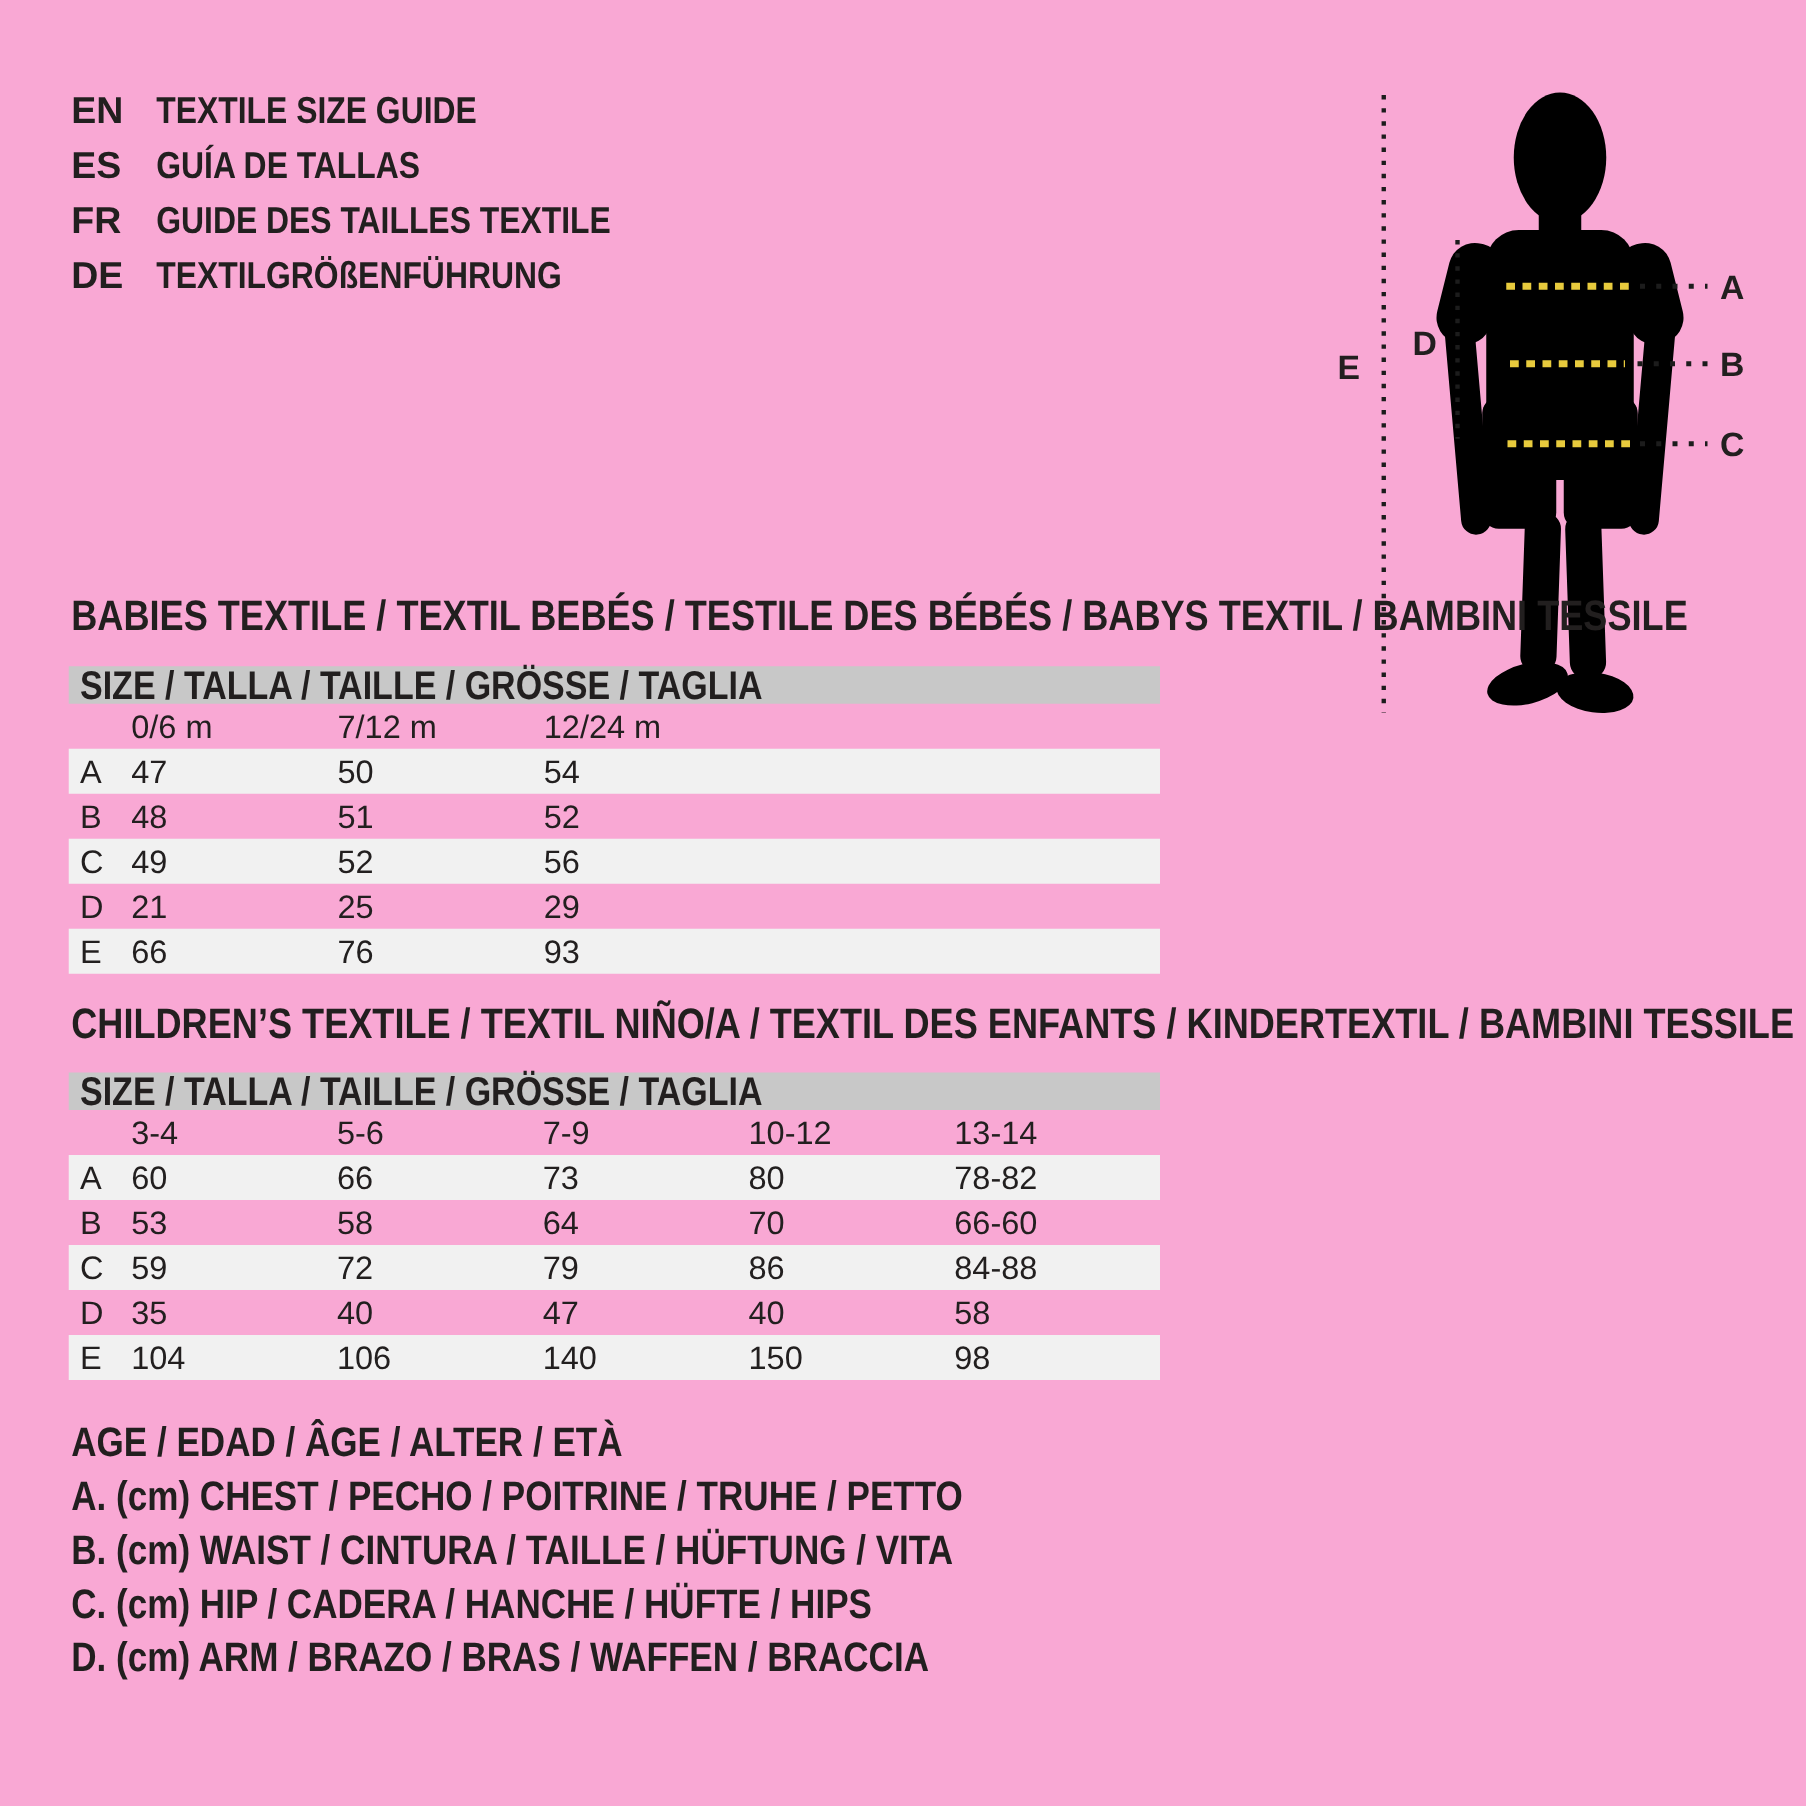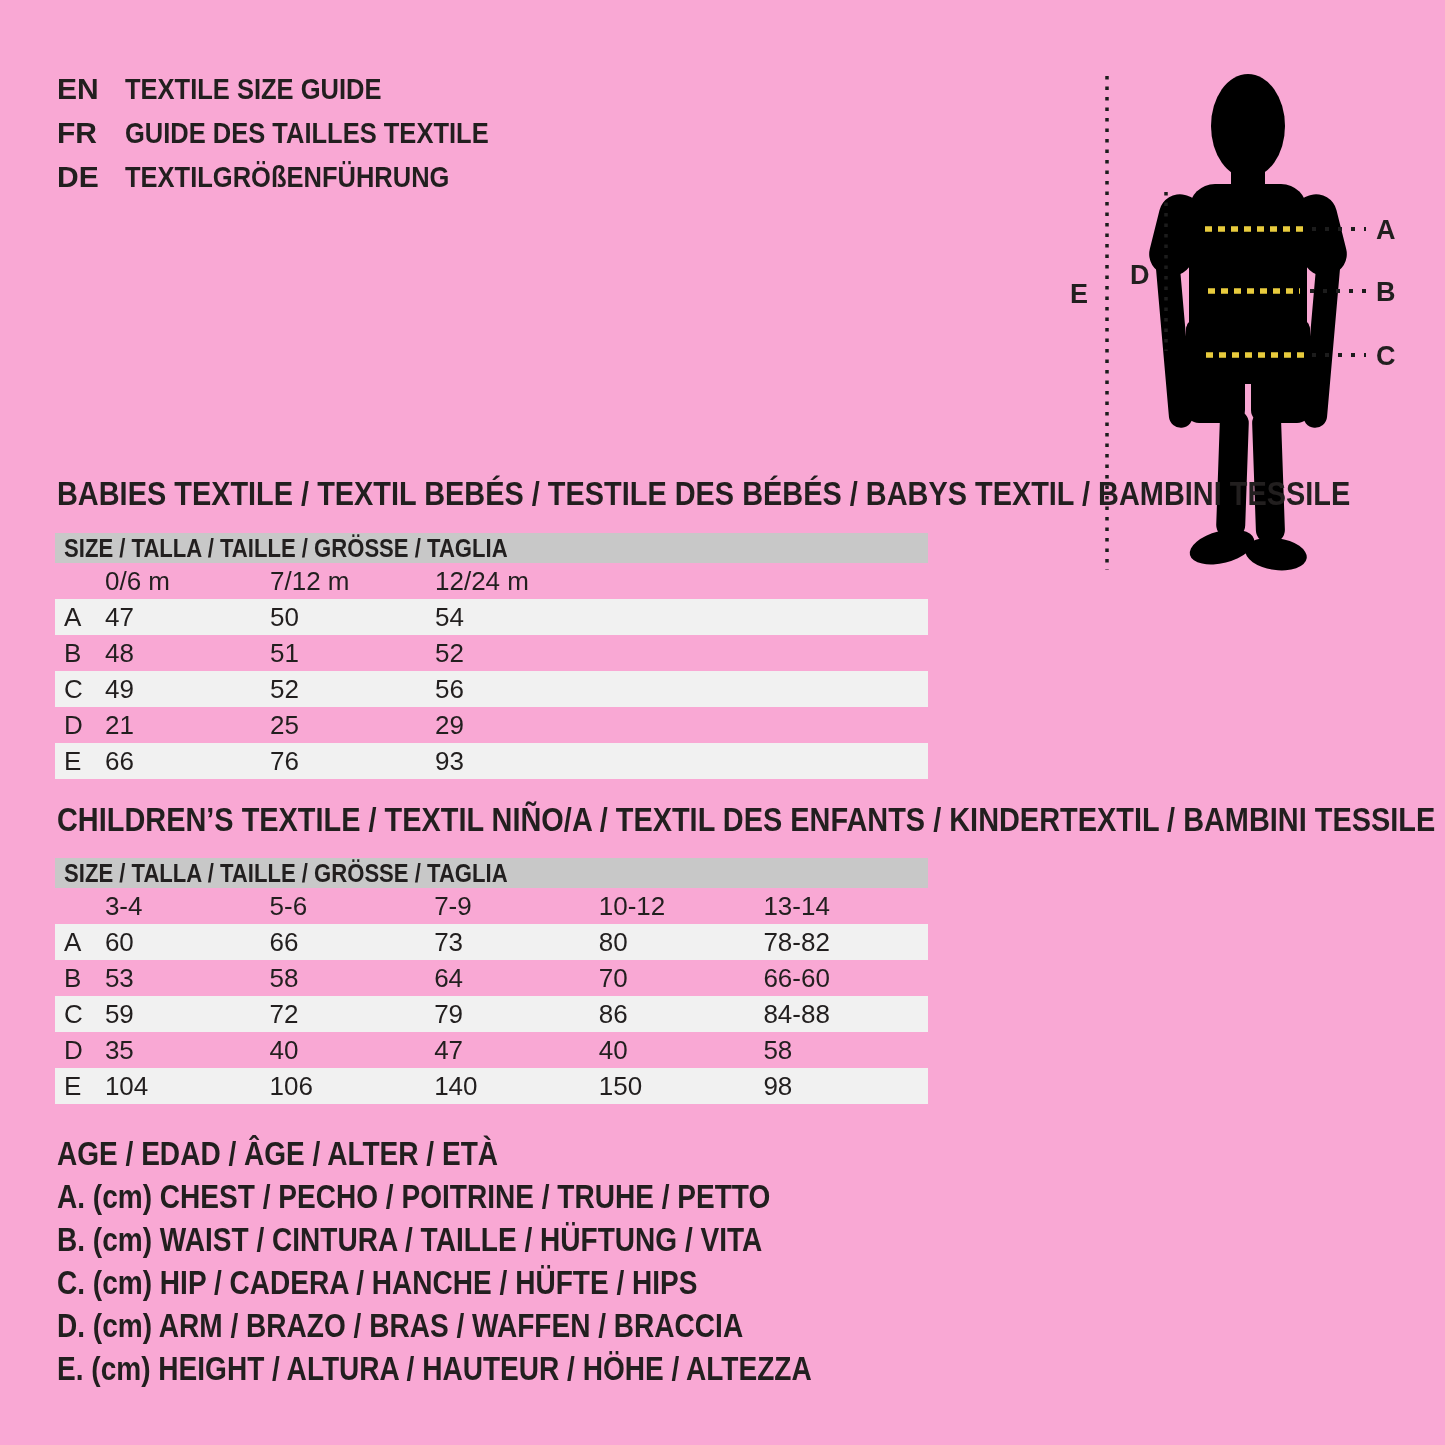--- a/index.html
+++ b/index.html
@@ -20,39 +20,43 @@
   
   .sec-title{position:absolute;left:57px;font-size:34px;font-weight:700;line-height:30px;white-space:nowrap;}
   .babies-title{top:478px;}
   .children-title{top:804px;}
 
   
   .table{position:absolute;left:55px;width:873px;}
   .babies-table{top:533px;}
   .children-table{top:858px;}
   .size-bar{height:30px;background:#c8c8c8;display:flex;align-items:center;padding-left:9px;
-            font-size:26px;font-weight:700;box-sizing:border-box;}
+            font-size:32px;font-weight:700;box-sizing:border-box;}
   .trow{display:flex;height:36px;align-items:center;font-size:26px;font-weight:400;}
   .trow.shaded{background:#f1f1f1;}
   .trow .lab{width:50px;padding-left:9px;box-sizing:border-box;}
   .trow .cell{width:165px;text-align:left;}
 
   
   .legend{position:absolute;left:57px;top:1132px;}
   .legend-line{height:43px;line-height:43px;font-size:33px;font-weight:700;white-space:nowrap;}
 </style>
 </head>
 <body>
 
 <div class="page">
 
   <div class="langs">
     <div class="lang-row">
       <span class="code">EN</span>
       <span class="cond">TEXTILE SIZE GUIDE</span>
+    </div>
+    <div class="lang-row">
+      <span class="code">ES</span>
+      <span class="cond">GUÍA DE TALLAS</span>
     </div>
     <div class="lang-row">
       <span class="code">FR</span>
       <span class="cond">GUIDE DES TAILLES TEXTILE</span>
     </div>
     <div class="lang-row">
       <span class="code">DE</span>
       <span class="cond">TEXTILGRÖßENFÜHRUNG</span>
     </div>
   </div>
@@ -211,18 +215,15 @@
     </div>
     <div class="legend-line">
       <span class="cond">B. (cm) WAIST / CINTURA / TAILLE / HÜFTUNG / VITA</span>
     </div>
     <div class="legend-line">
       <span class="cond">C. (cm) HIP / CADERA / HANCHE / HÜFTE / HIPS</span>
     </div>
     <div class="legend-line">
       <span class="cond">D. (cm) ARM / BRAZO / BRAS / WAFFEN / BRACCIA</span>
     </div>
-    <div class="legend-line">
-      <span class="cond">E. (cm) HEIGHT / ALTURA / HAUTEUR / HÖHE / ALTEZZA</span>
-    </div>
   </div>
 
 </div>
 
 </body></html>

